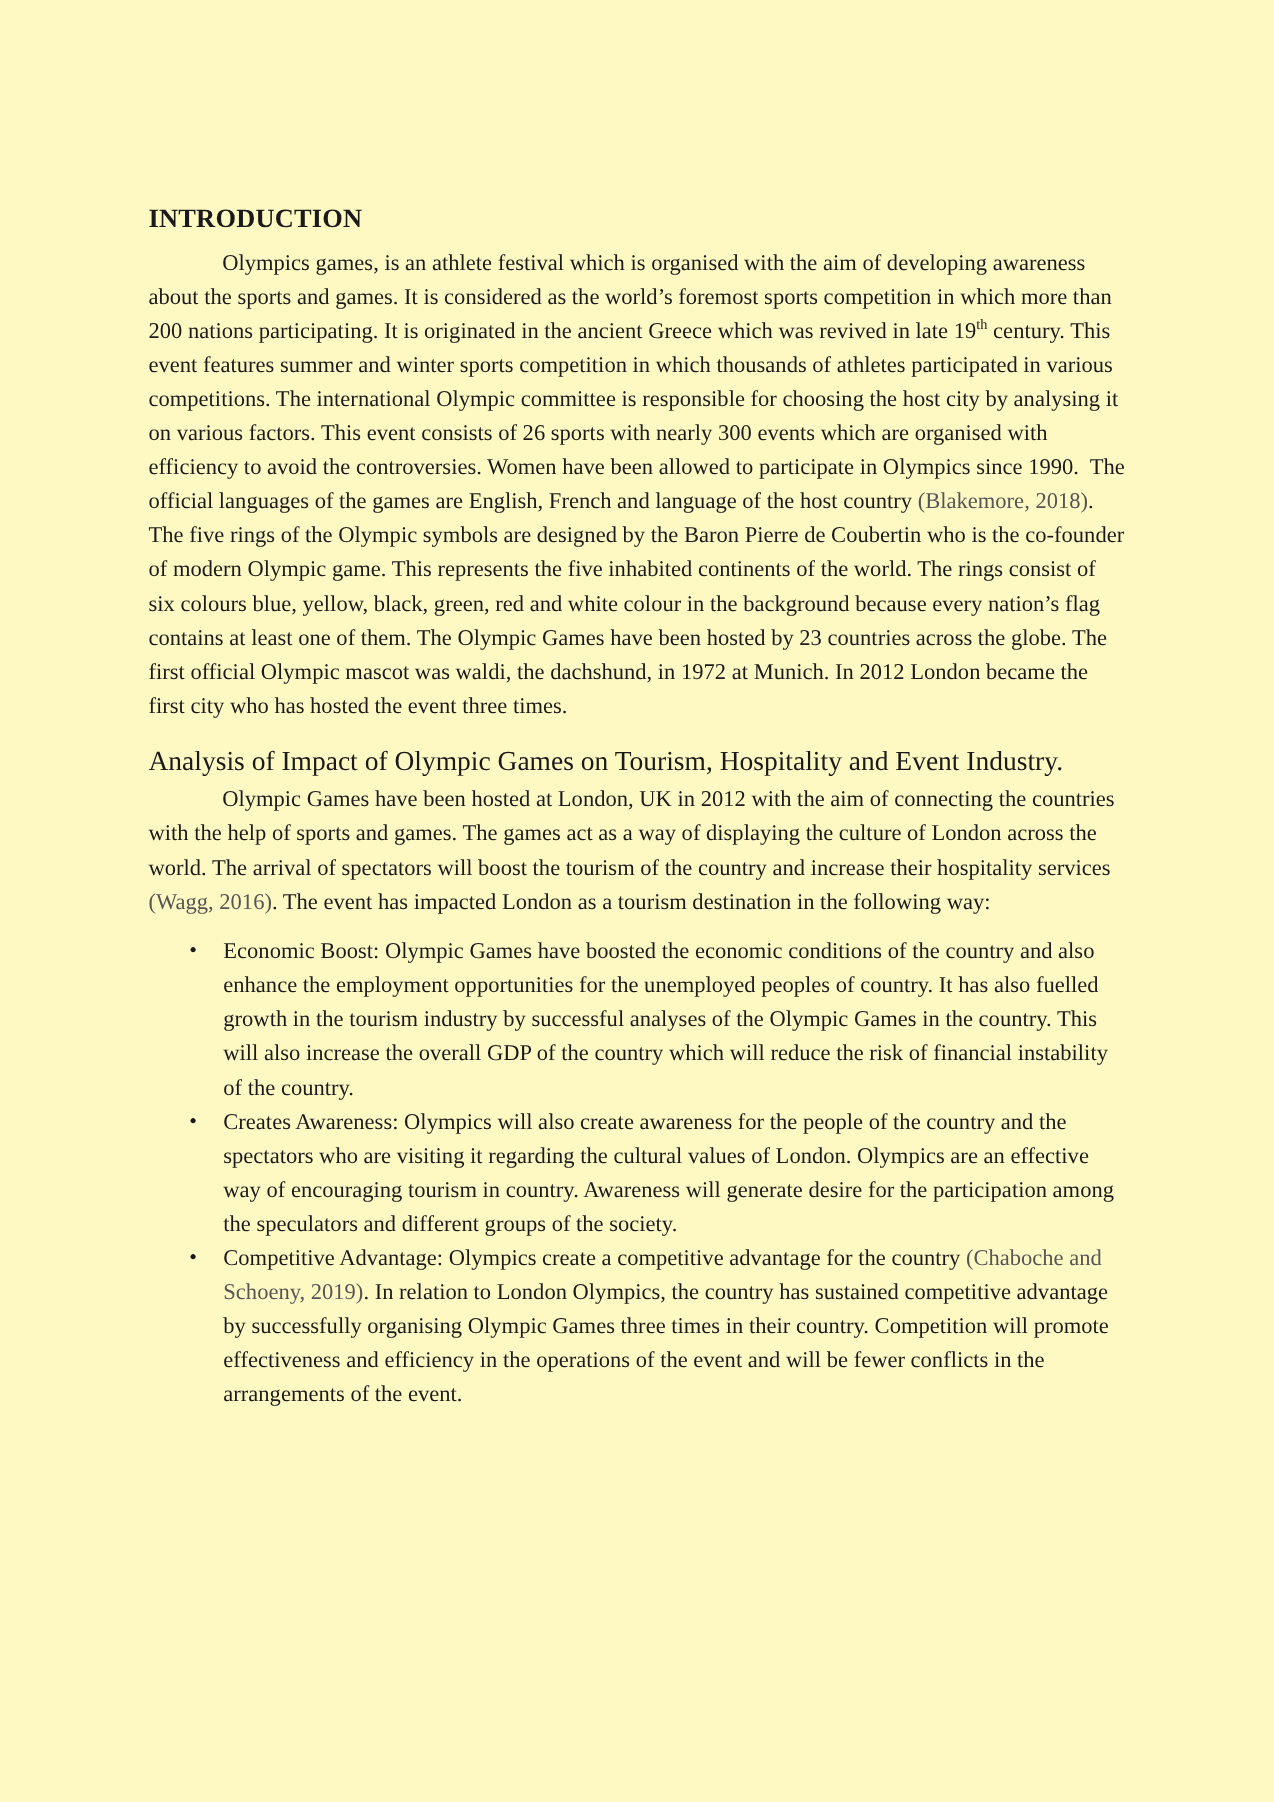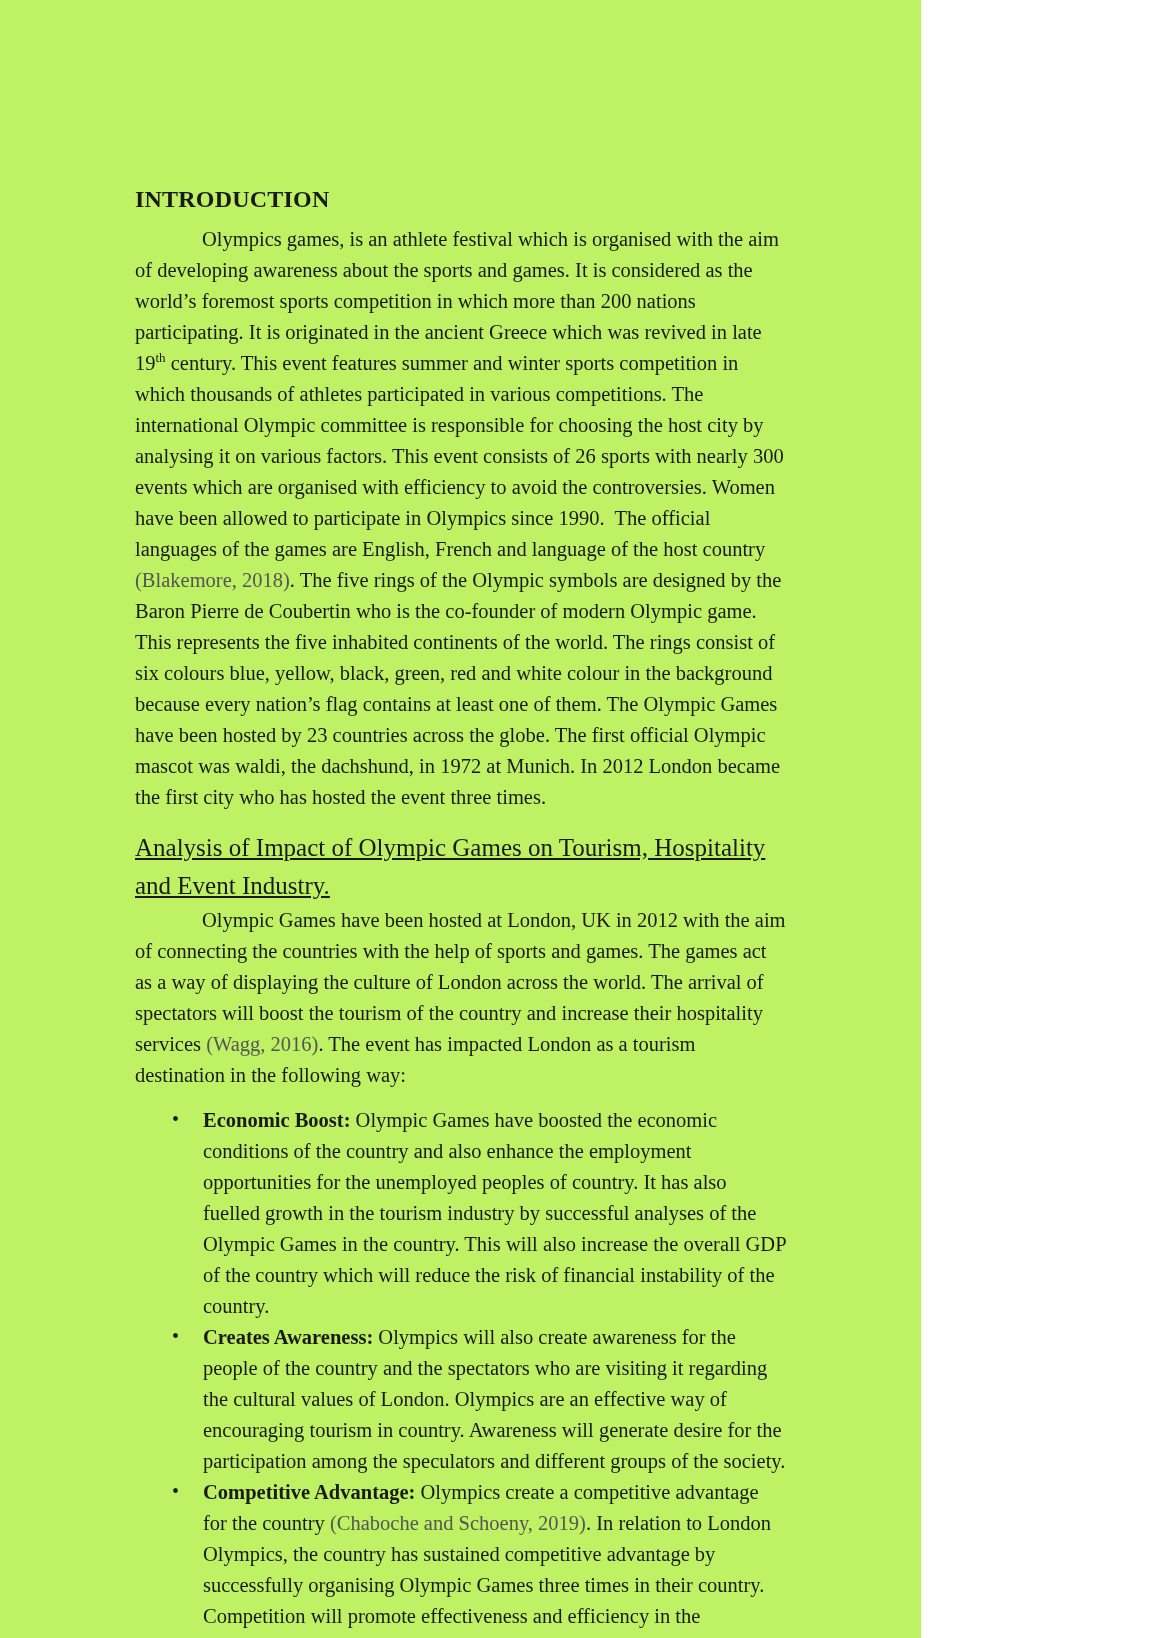--- a/index.html
+++ b/index.html
@@ -9,24 +9,24 @@
   }
   body {
     width: 1158px;
     height: 1638px;
     font-family: "Liberation Serif", "DejaVu Serif", serif;
     color: #1a1a1a;
     overflow: hidden;
   }
   .page {
     box-sizing: border-box;
-    width: 921px;
+    width: 1158px;
     height: 1638px;
     padding: 184px 135px 0 135px;
-    background: #bef264;
+    background: #fef9c3;
   }
   h1.doc-h1 {
     font-size: 24px;
     line-height: 30px;
     font-weight: bold;
     margin: 0;
     letter-spacing: 0.2px;
   }
   p.body-para {
     font-size: 20.5px;
@@ -34,21 +34,20 @@
     margin: 0;
     white-space: pre-wrap;
     text-align: left;
   }
   p.first-para { margin-top: 10px; }
   p.indent { text-indent: 67px; }
   h2.doc-h2 {
     font-size: 25px;
     line-height: 38px;
     font-weight: normal;
-    text-decoration: underline;
     margin: 16px 0 0 0;
   }
   ul.impact-list {
     list-style: none;
     margin: 14px 0 0 0;
     padding: 0;
   }
   ul.impact-list li {
     position: relative;
     padding-left: 68px;
@@ -56,21 +55,21 @@
     line-height: 31px;
     white-space: pre-wrap;
   }
   ul.impact-list .bullet {
     position: absolute;
     left: 37px;
     top: -1px;
     font-size: 20px;
     color: #1a1a1a;
   }
-  .bold-label { font-weight: bold; }
+  .bold-label { font-weight: normal; }
   .cite { color: #555555; }
   sup.ord {
     font-size: 13px;
     line-height: 0;
     vertical-align: super;
   }
 </style>
 </head>
 <body>
 

